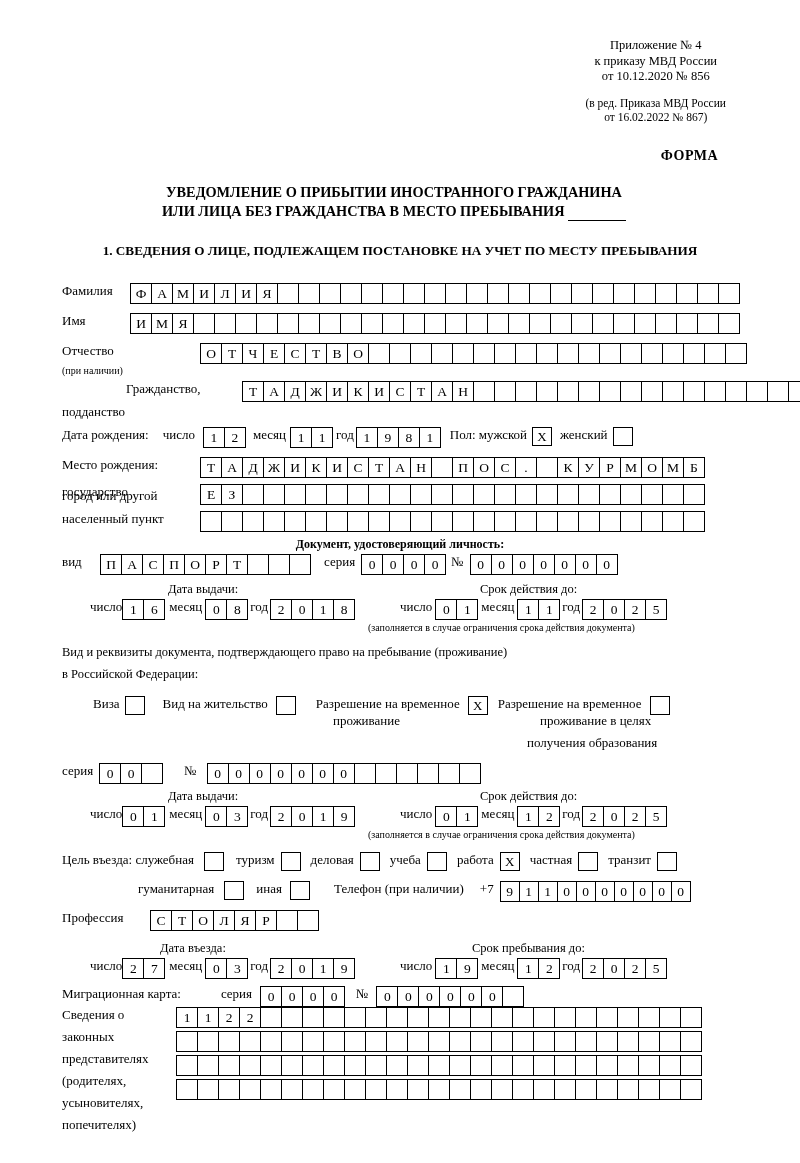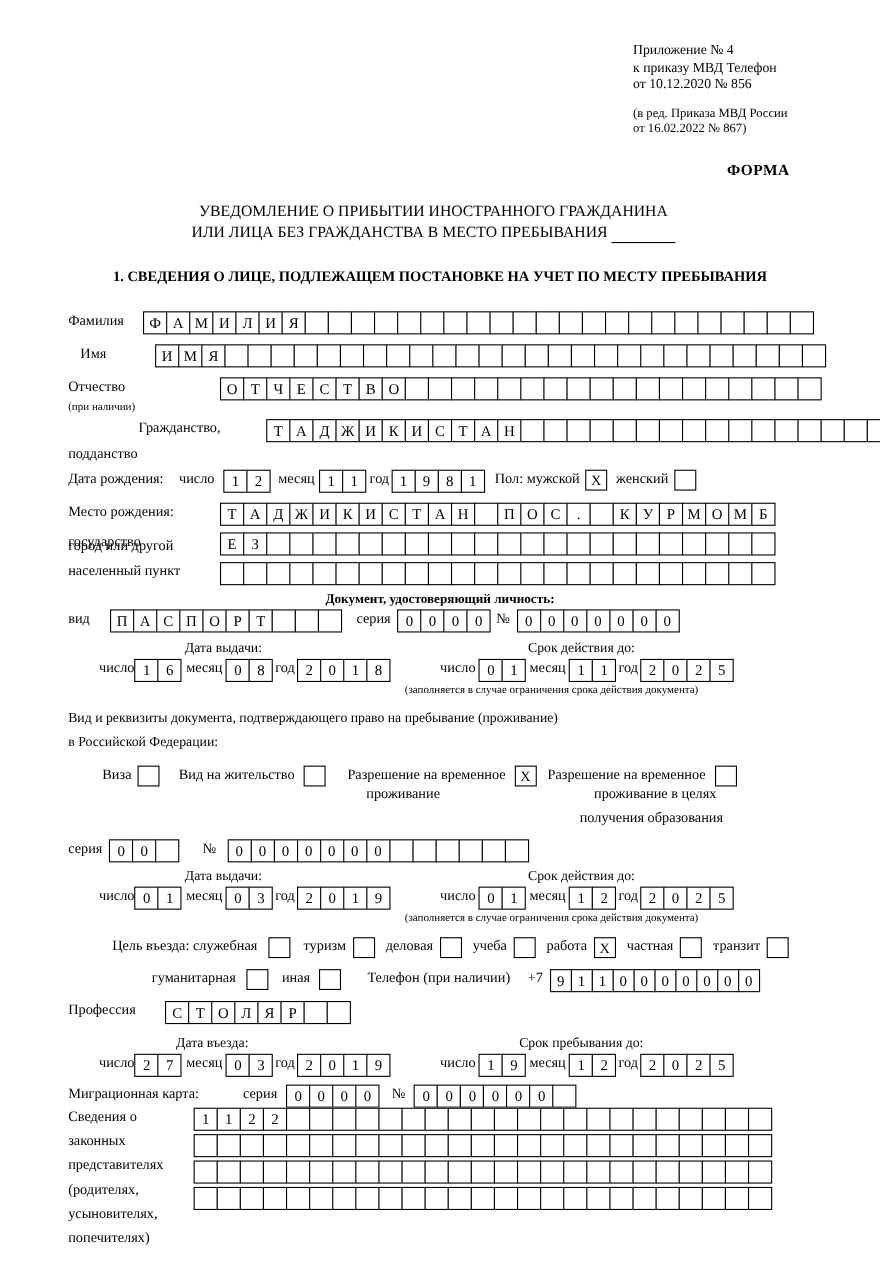--- a/index.html
+++ b/index.html
@@ -11,38 +11,38 @@
     overflow:hidden;
   }
   .page{
     position:relative;
     width:800px;height:1163px;
     padding:0;
     box-sizing:border-box;
   }
   .hdr{
     position:absolute;
-    top:38px; right:84px;
-    text-align:left;
+    top:38px; right:74px;
+    text-align:center;
     font-size:12.5px;
     line-height:15.5px;
   }
   .hdr .grp2{margin-top:11px;font-size:11.5px;line-height:14.5px;}
   .forma{
     position:absolute;
     top:148px; right:82px;
     font-weight:bold;
     font-size:14px;
     letter-spacing:.5px;
   }
   .title{
     position:absolute;
     top:183px; left:0; width:788px;
     text-align:center;
-    font-weight:normal;
+    font-weight:bold;
     font-size:14.3px;
     line-height:19px;
   }
   .title .ul-space{
     display:inline-block;
     width:58px;
     border-bottom:1px solid #000;
     vertical-align:bottom;
     height:13px;
   }
@@ -89,21 +89,21 @@
     font-weight:bold;font-size:12px;
   }
 </style>
 </head>
 <body>
 
 <div class="page">
 
   <div class="hdr">
     <div>Приложение № 4</div>
-    <div>к приказу МВД Телефон</div>
+    <div>к приказу МВД России</div>
     <div>от 10.12.2020 № 856</div>
     <div class="grp2">
       <div>(в ред. Приказа МВД России</div>
       <div>от 16.02.2022 № 867)</div>
     </div>
   </div>
 
   <div class="forma">ФОРМА</div>
 
   <div class="title">
@@ -145,21 +145,21 @@
       <div class="cell"></div>
       <div class="cell"></div>
       <div class="cell"></div>
       <div class="cell"></div>
       <div class="cell"></div>
       <div class="cell"></div>
     </div>
   </div>
 
   <div class="row" style="top:313px;left:62px;">
-    <div class="lbl" style="width:68px;margin-left:11px;">Имя</div>
+    <div class="lbl" style="width:68px;">Имя</div>
     <div class="cells">
       <div class="cell">И</div>
       <div class="cell">М</div>
       <div class="cell">Я</div>
       <div class="cell"></div>
       <div class="cell"></div>
       <div class="cell"></div>
       <div class="cell"></div>
       <div class="cell"></div>
       <div class="cell"></div>
@@ -567,21 +567,21 @@
     <div class="cells">
       <div class="cell">2</div>
       <div class="cell">0</div>
       <div class="cell">2</div>
       <div class="cell">5</div>
     </div>
   </div>
 
   <div class="note" style="top:829px;left:368px;">(заполняется в случае ограничения срока действия документа)</div>
 
-  <div class="row" style="top:852px;left:62px;margin-left:40px;">
+  <div class="row" style="top:852px;left:62px;">
     <div class="lbl">Цель въезда: служебная</div>
     <div class="gap" style="width:10px;"></div>
     <div class="box"></div>
     <div class="gap" style="width:12px;"></div>
     <div class="lbl">туризм</div>
     <div class="gap" style="width:6px;"></div>
     <div class="box"></div>
     <div class="gap" style="width:10px;"></div>
     <div class="lbl">деловая</div>
     <div class="gap" style="width:6px;"></div>

